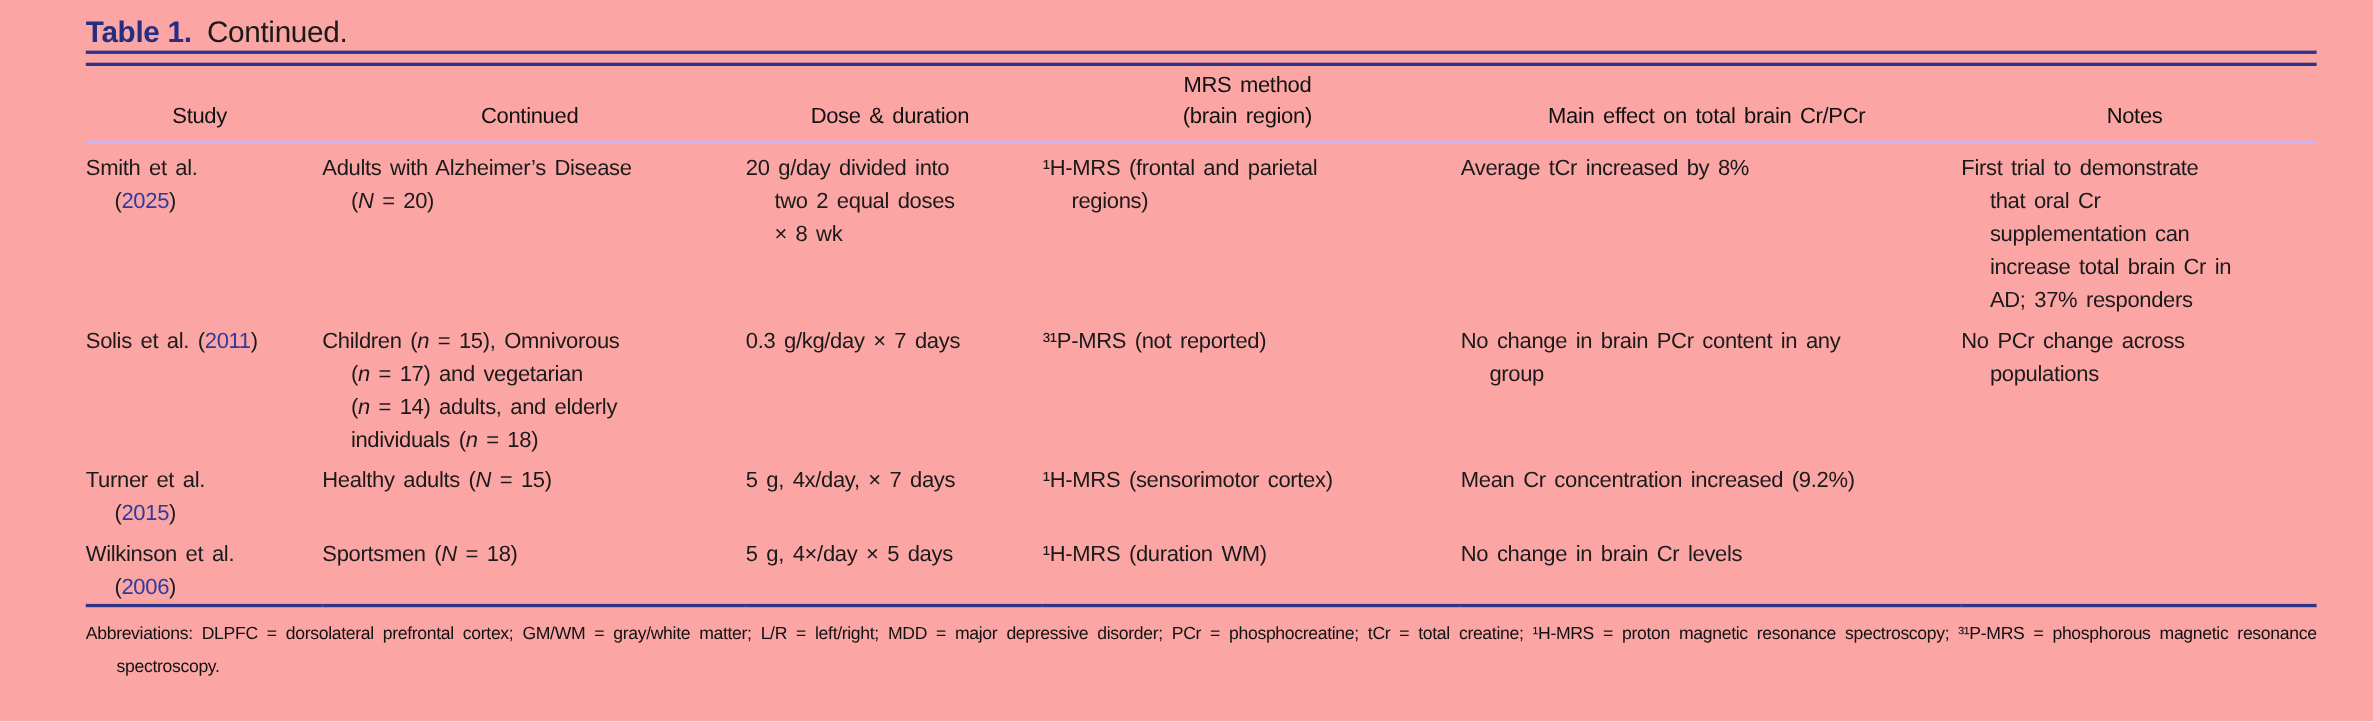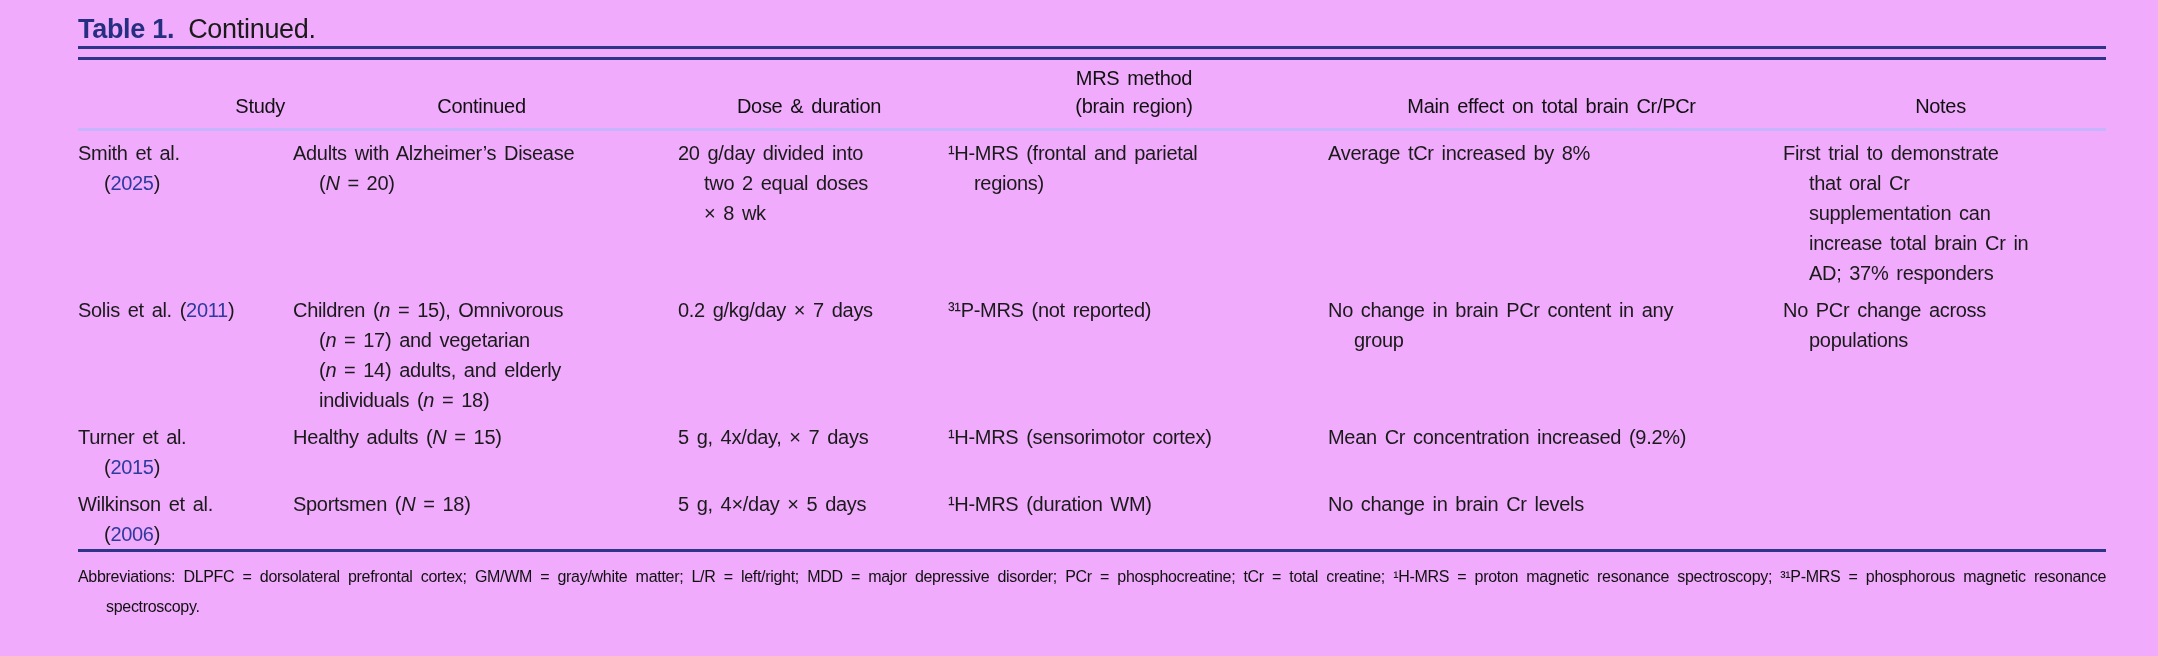--- a/index.html
+++ b/index.html
@@ -1,36 +1,36 @@
 <!DOCTYPE html>
 <html><head>
 <meta charset="utf-8">
 <style>
   html,body{margin:0;padding:0;background:#ffffff;}
   .page{
-    width:2158px;height:656px;background:#f0abfc;position:relative;
+    width:2158px;height:656px;background:#fca5a5;position:relative;
     box-sizing:border-box;padding:14px 0 0 78px;
     font-family:"Liberation Sans","DejaVu Sans",sans-serif;
     color:#1a1a1a;letter-spacing:-0.3px;
   }
   .inner{width:2028px;}
   .caption{font-size:27px;line-height:30px;margin-bottom:2px;}
   .caption .lbl{color:#252f82;font-weight:bold;margin-right:14px;}
   .rule-double{height:8px;border-top:3px solid #2e3488;border-bottom:3px solid #2e3488;}
   table{
     width:2028px;table-layout:fixed;border-collapse:collapse;
     border-bottom:3px solid #2e3488;
     font-size:20px;line-height:30px;word-spacing:0.13em;
   }
   thead th{
     font-weight:normal;vertical-align:bottom;text-align:center;
     padding:4px 8px 8px 0;border-bottom:3px solid #c4b5fd;
     white-space:pre-line;line-height:28px;font-size:20px;color:#111;
   }
-  thead th.left{text-align:right;}
+  thead th.left{text-align:center;}
   tbody td{
     vertical-align:top;padding:7px 16px 0 0;white-space:pre-line;
   }
   .hang{padding-left:26px;text-indent:-26px;}
   .year{color:#2e3a9d;cursor:pointer;margin-top:12px;}
   .footnote{
     margin-top:10px;width:2028px;font-size:16px;line-height:30px;
     padding-left:28px;text-indent:-28px;box-sizing:border-box;
     text-align:justify;word-spacing:0.08em;color:#111;
   }
@@ -83,21 +83,21 @@
 supplementation can
 increase total brain Cr in
 AD; 37% responders</div></td>
         </tr>
         <tr>
           <td><div class="hang"><span>Solis et al. </span><span>(</span><span class="year">2011</span><span>)</span></div></td>
           <td><div class="hang">Children (<i>n</i> = 15), Omnivorous
 (<i>n</i> = 17) and vegetarian
 (<i>n</i> = 14) adults, and elderly
 individuals (<i>n</i> = 18)</div></td>
-          <td><div class="hang">0.2 g/kg/day × 7 days</div></td>
+          <td><div class="hang">0.3 g/kg/day × 7 days</div></td>
           <td><div class="hang">³¹P-MRS (not reported)</div></td>
           <td><div class="hang">No change in brain PCr content in any
 group</div></td>
           <td><div class="hang">No PCr change across
 populations</div></td>
         </tr>
         <tr>
           <td><div class="hang"><span>Turner et al.
 </span><span>(</span><span class="year">2015</span><span>)</span></div></td>
           <td><div class="hang">Healthy adults (<i>N</i> = 15)</div></td>

